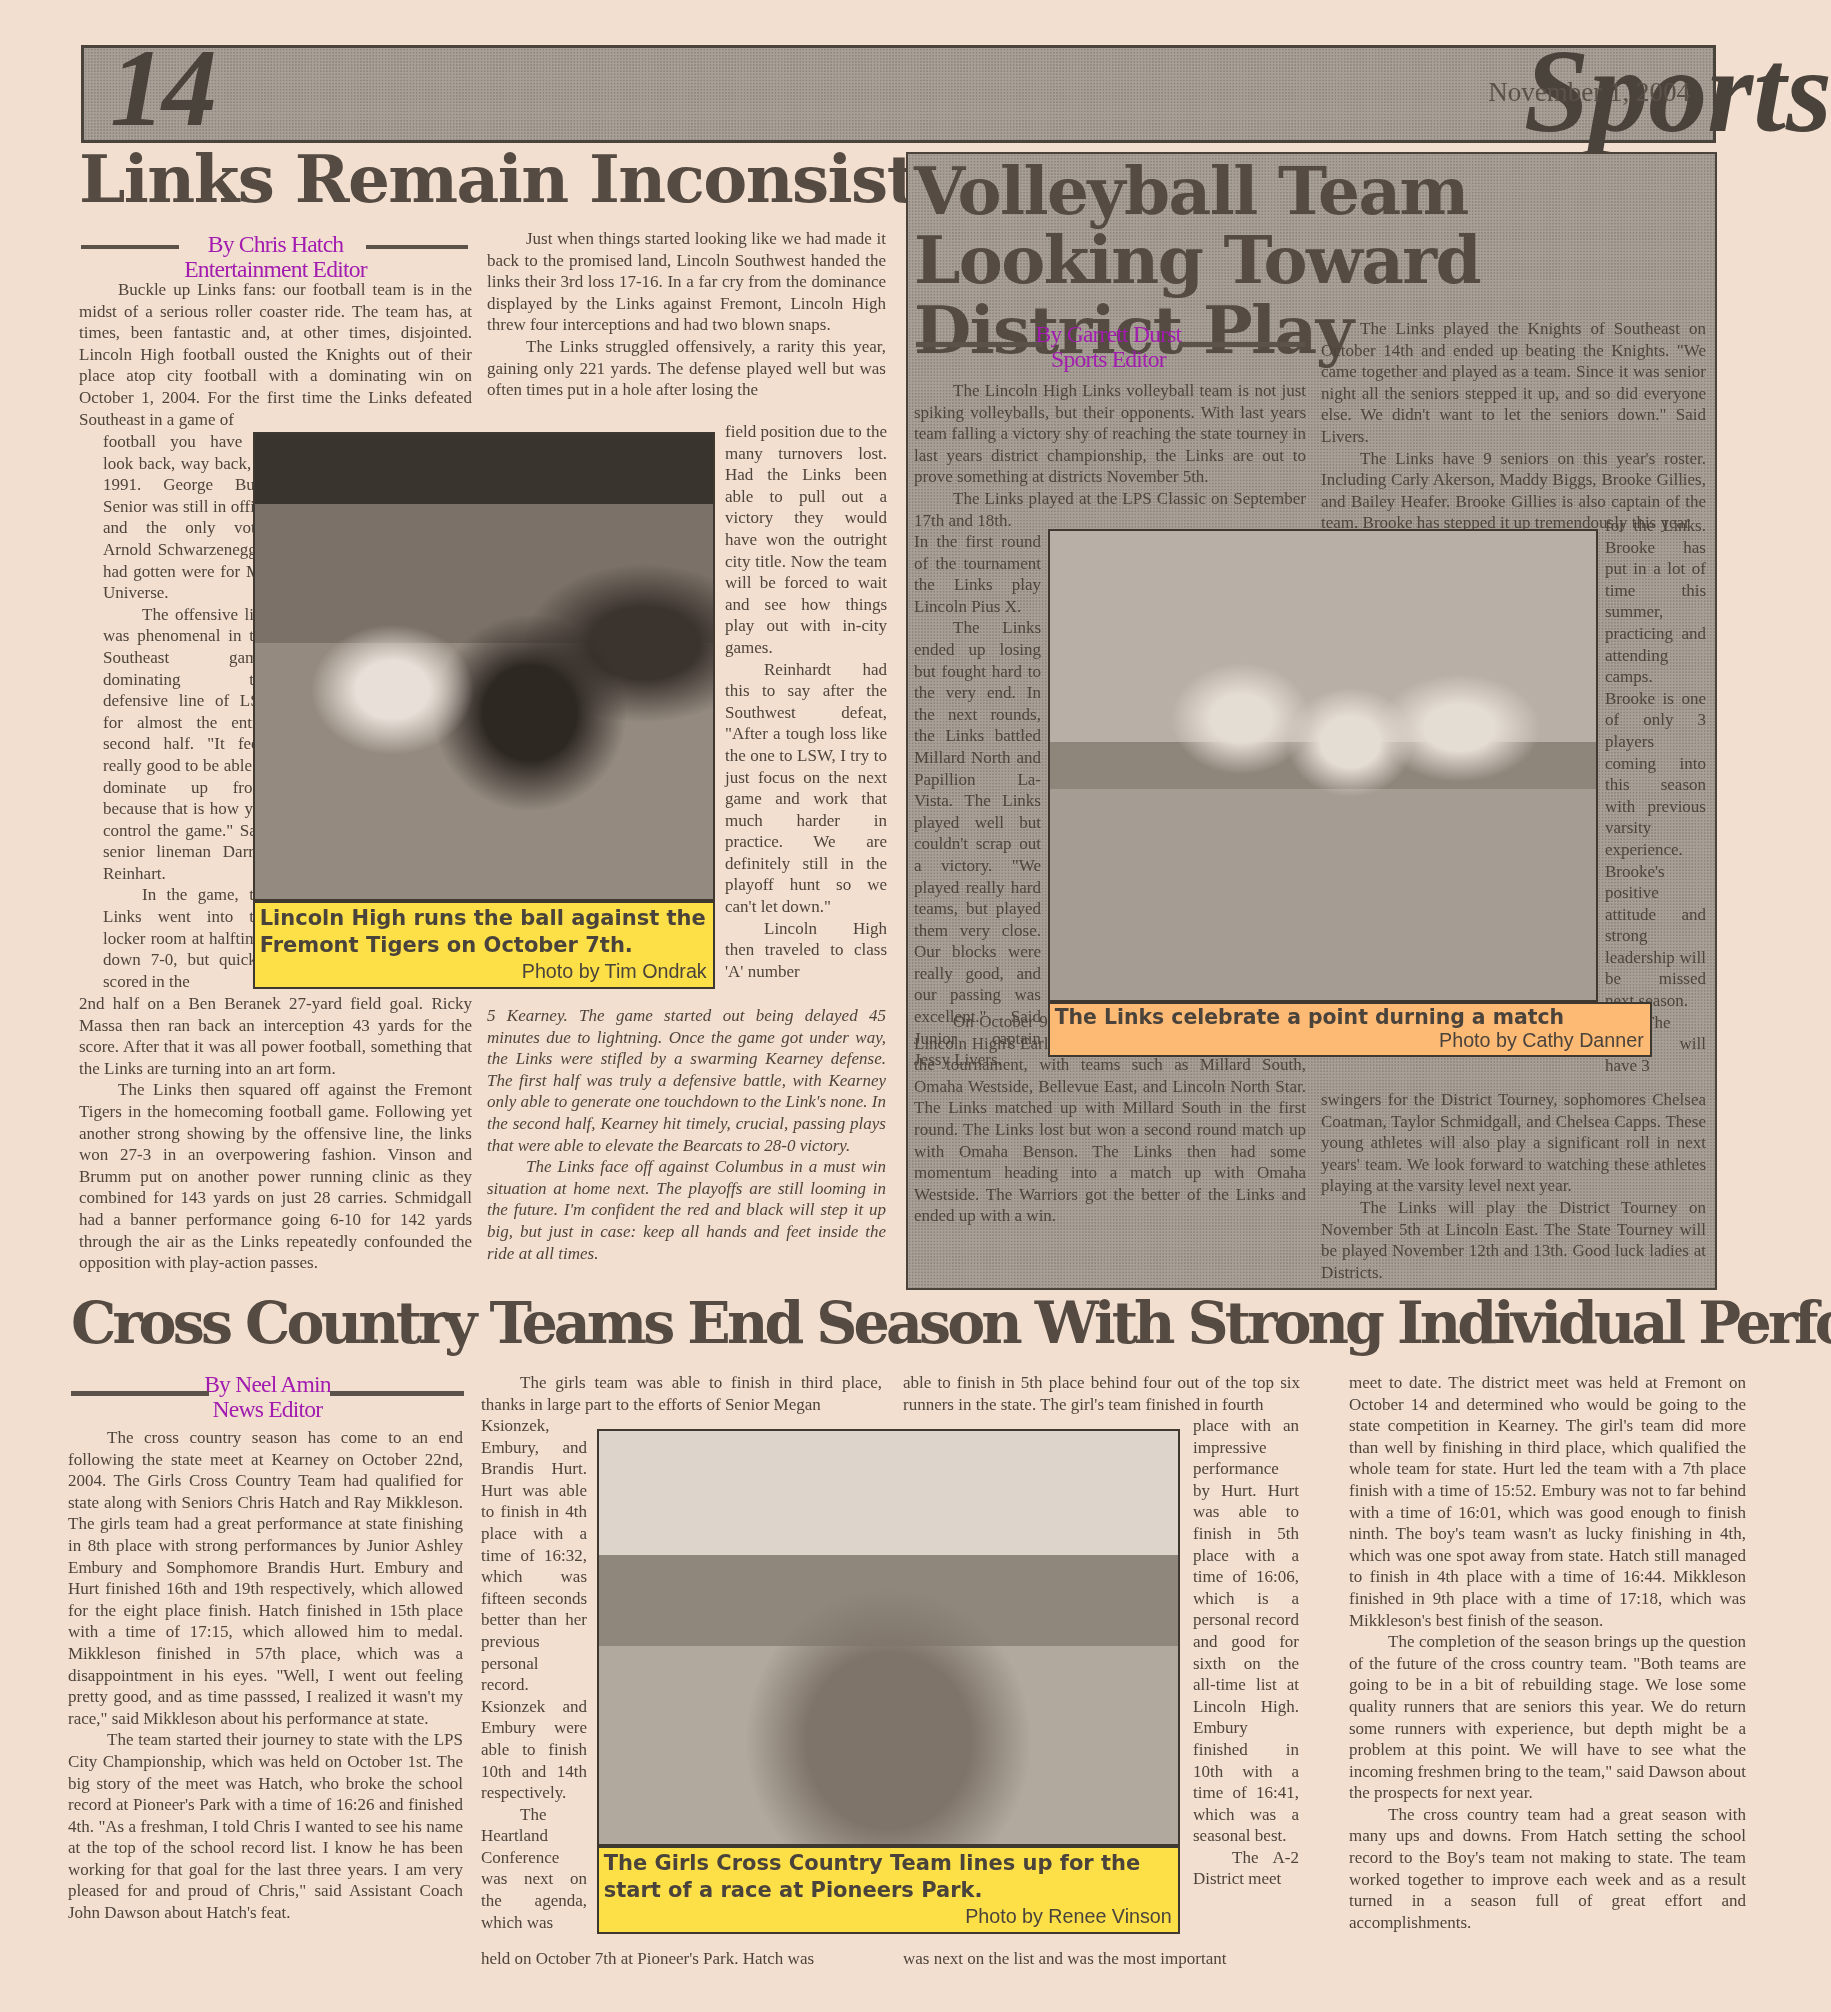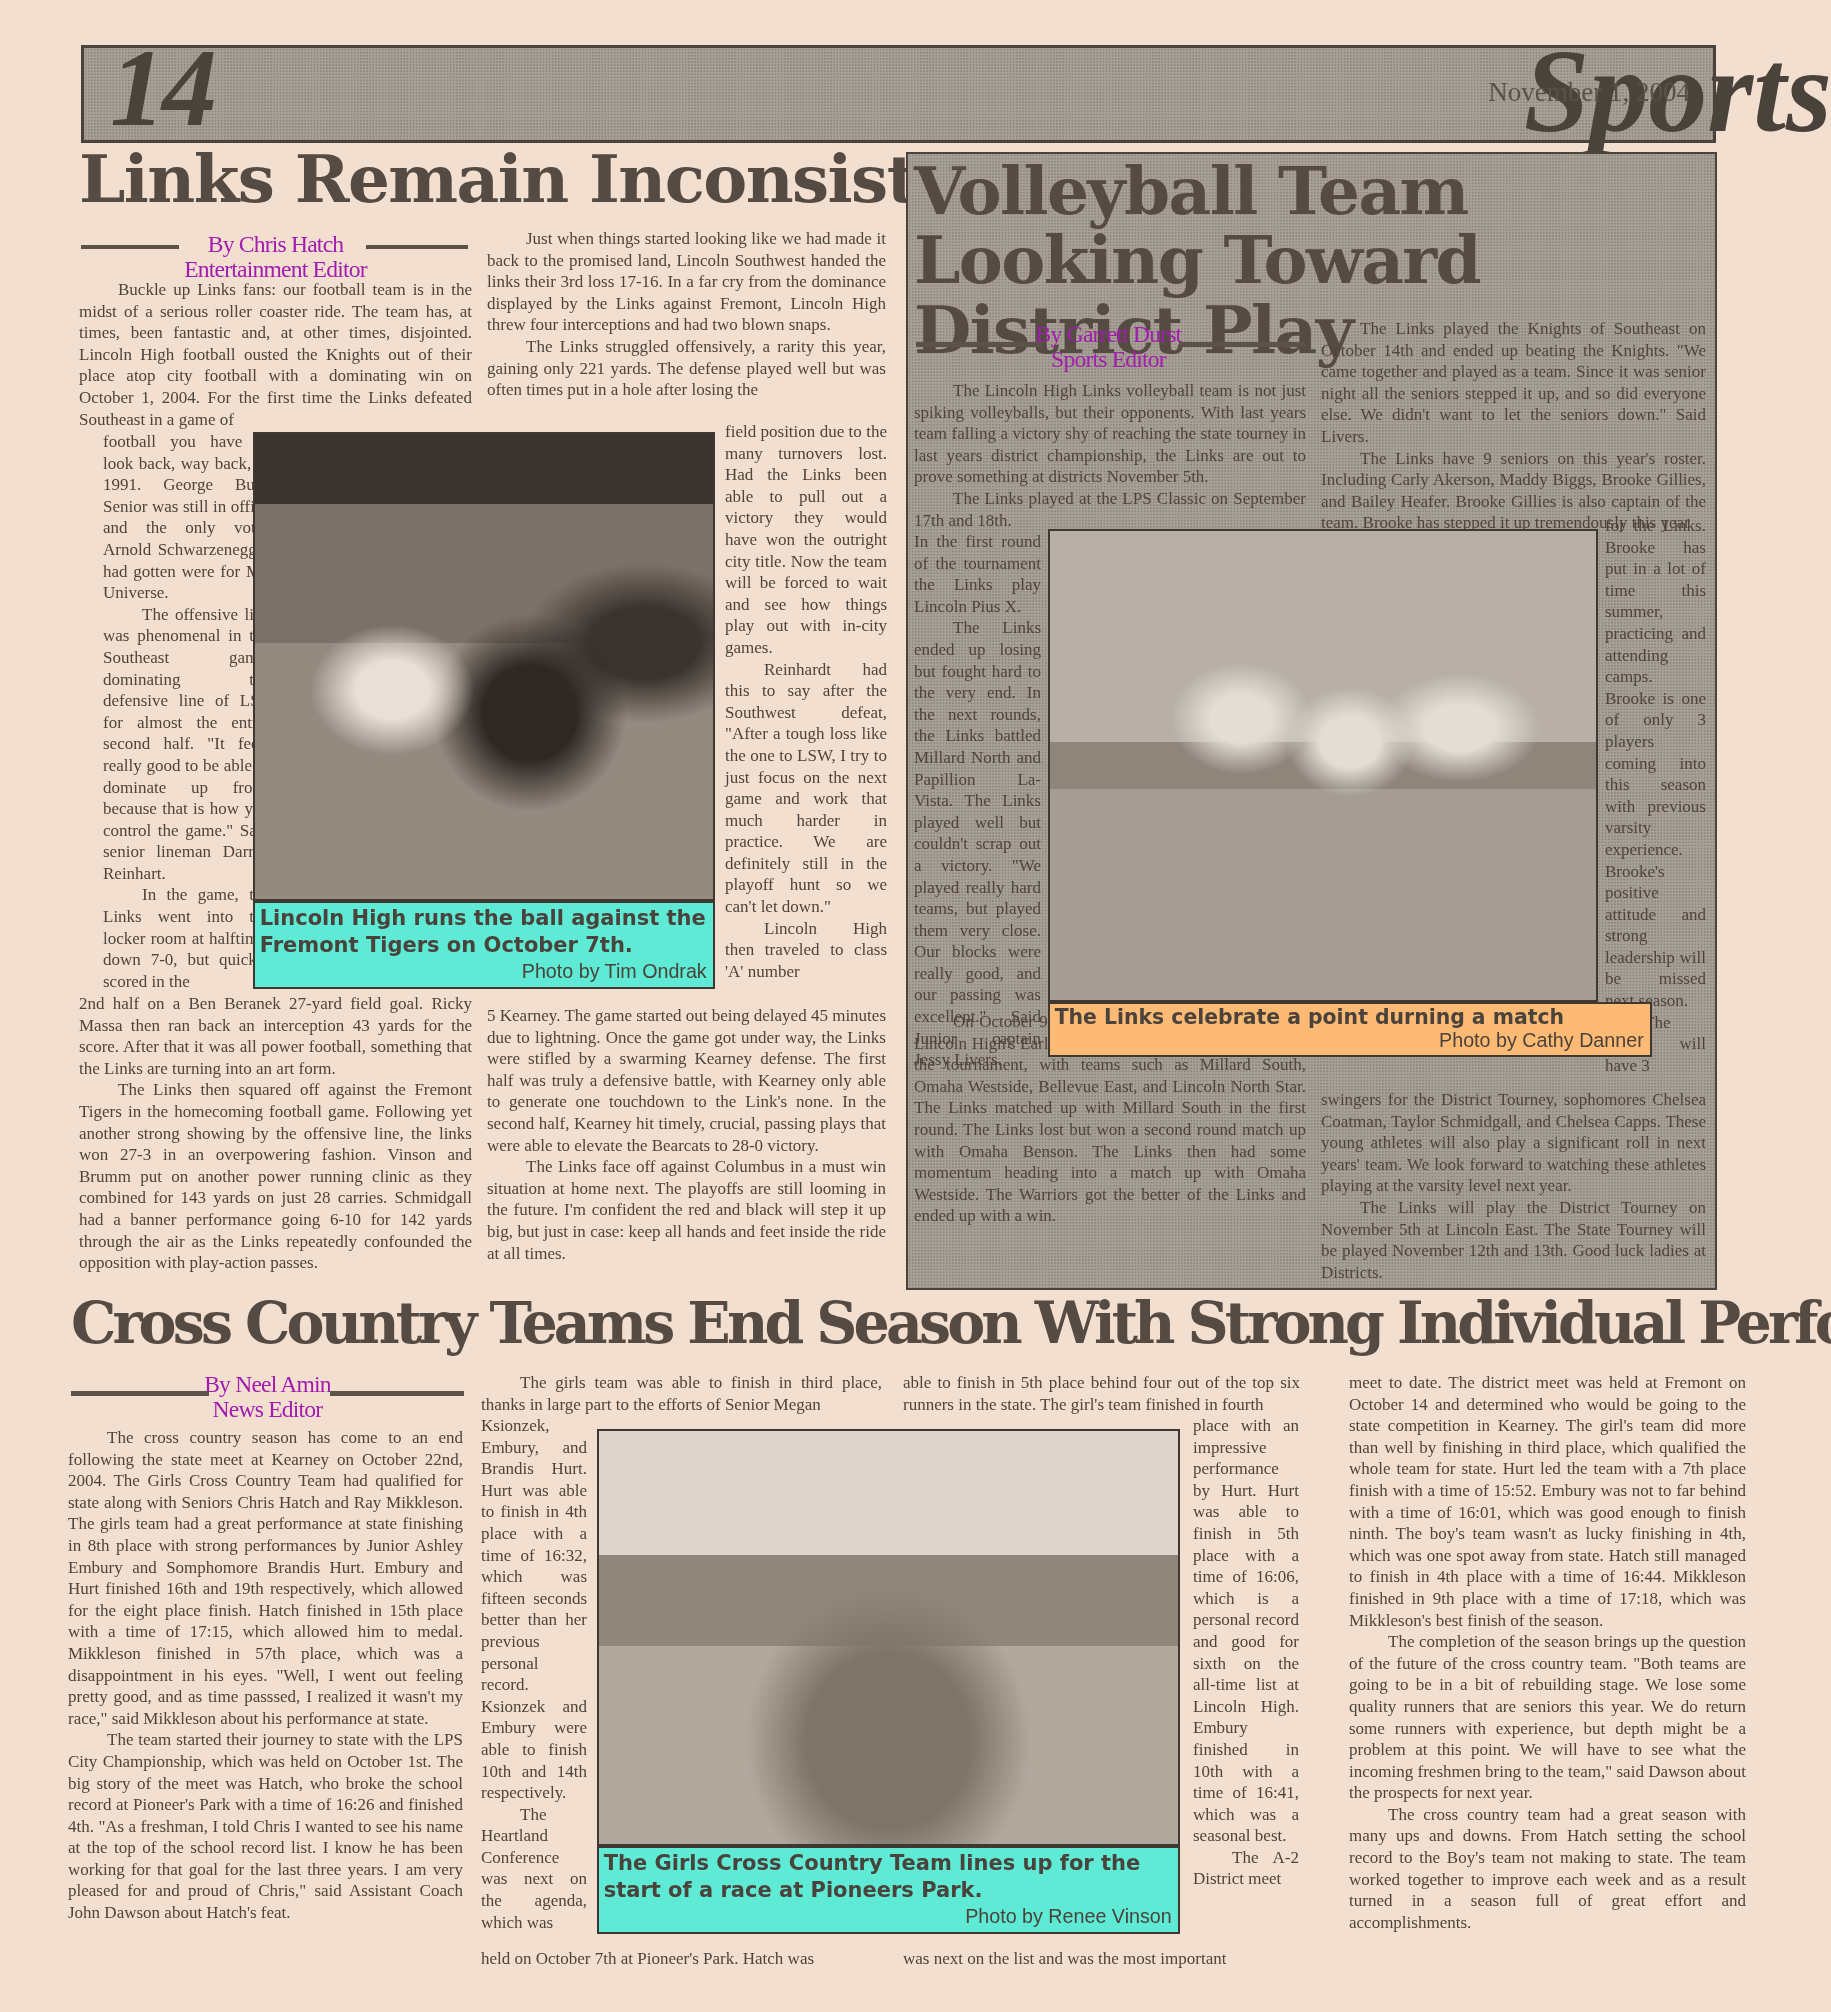--- a/index.html
+++ b/index.html
@@ -22,21 +22,21 @@
   #xc-headline{left:71px;top:1293px;font-size:57px;white-space:nowrap;letter-spacing:-3.9px;}
   
   .byline{text-align:center;font-size:23.6px;line-height:1.05;color:#a21caf;font-family:"Liberation Serif",serif;letter-spacing:-0.8px;}
   .rule{height:4.7px;background:#5b5249;}
   
   .col{font-size:17px;line-height:21.6px;text-align:justify;color:#4e443b;}
   .col p{margin:0;text-indent:39px;}
   .col p.noindent{text-indent:0;}
   
   .photo{border:2.4px solid #3f3831;box-sizing:border-box;overflow:hidden;}
-  .caption-box{border:2.4px solid #3f3831;box-sizing:border-box;background:#5eead4;}
+  .caption-box{border:2.4px solid #3f3831;box-sizing:border-box;background:#fde047;}
   .cap-text{font-family:"DejaVu Sans",sans-serif;font-weight:bold;font-size:21px;line-height:27px;color:#4a433c;padding:1.6px 4.7px;}
   .credit{font-family:"Liberation Sans",sans-serif;font-size:19.7px;text-align:right;padding:0 6.3px 1.6px 0;color:#4a433c;}
 </style>
 </head>
 <body>
 
 <div id="masthead" class="abs screen"></div>
 <div id="page-num" class="abs">14</div>
 <div id="section-title" class="abs">Sports</div>
 <div id="issue-date" class="abs">November 1, 2004</div>
@@ -65,21 +65,21 @@
 
 <div class="abs col" style="left:487px;top:228px;width:399px;">
   <p>Just when things started looking like we had made it back to the promised land, Lincoln Southwest handed the links their 3rd loss 17-16. In a far cry from the dominance displayed by the Links against Fremont, Lincoln High threw four interceptions and had two blown snaps.</p>
   <p>The Links struggled offensively, a rarity this year, gaining only 221 yards. The defense played well but was often times put in a hole after losing the</p>
 </div>
 <div class="abs col" style="left:725px;top:421px;width:162px;">
   <p class="noindent">field position due to the many turnovers lost. Had the Links been able to pull out a victory they would have won the outright city title. Now the team will be forced to wait and see how things play out with in-city games.</p>
   <p>Reinhardt had this to say after the Southwest defeat, "After a tough loss like the one to LSW, I try to just focus on the next game and work that much harder in practice. We are definitely still in the playoff hunt so we can't let down."</p>
   <p>Lincoln High then traveled to class 'A' number</p>
 </div>
-<div class="abs col" style="left:487px;top:1005px;width:399px;">
+<div class="abs col" style="left:487px;top:1005px;width:399px;font-style:italic;">
   <p class="noindent">5 Kearney. The game started out being delayed 45 minutes due to lightning. Once the game got under way, the Links were stifled by a swarming Kearney defense. The first half was truly a defensive battle, with Kearney only able to generate one touchdown to the Link's none. In the second half, Kearney hit timely, crucial, passing plays that were able to elevate the Bearcats to 28-0 victory.</p>
   <p>The Links face off against Columbus in a must win situation at home next. The playoffs are still looming in the future. I'm confident the red and black will step it up big, but just in case: keep all hands and feet inside the ride at all times.</p>
 </div>
 
 <div class="abs photo" style="left:253px;top:432px;width:462px;height:469px;background:
   radial-gradient(ellipse at 30% 55%, #e8e0d8 0 8%, transparent 18%),
   radial-gradient(ellipse at 60% 60%, #2e2823 0 12%, transparent 25%),
   radial-gradient(ellipse at 85% 45%, #3b342e 0 10%, transparent 22%),
   linear-gradient(#3a342e 0 15%, #7b7168 15% 45%, #948a80 45% 100%);"></div>
 <div class="abs caption-box" style="left:253px;top:901px;width:462px;height:88px;">

